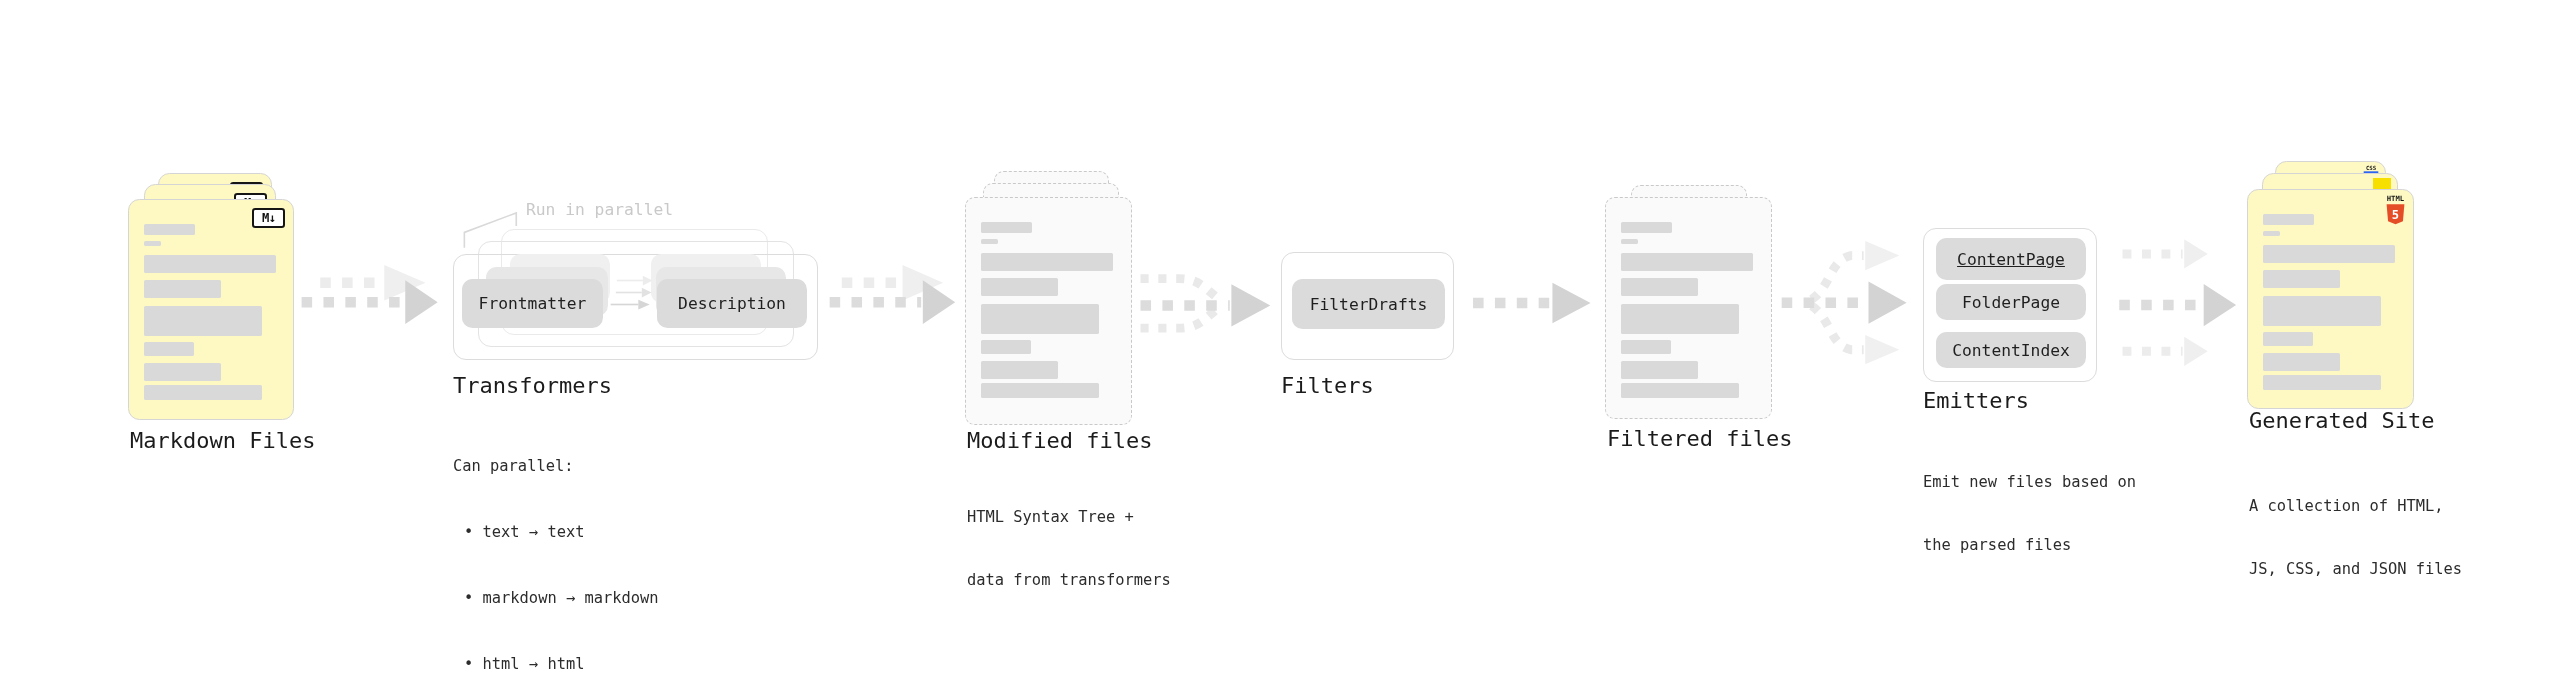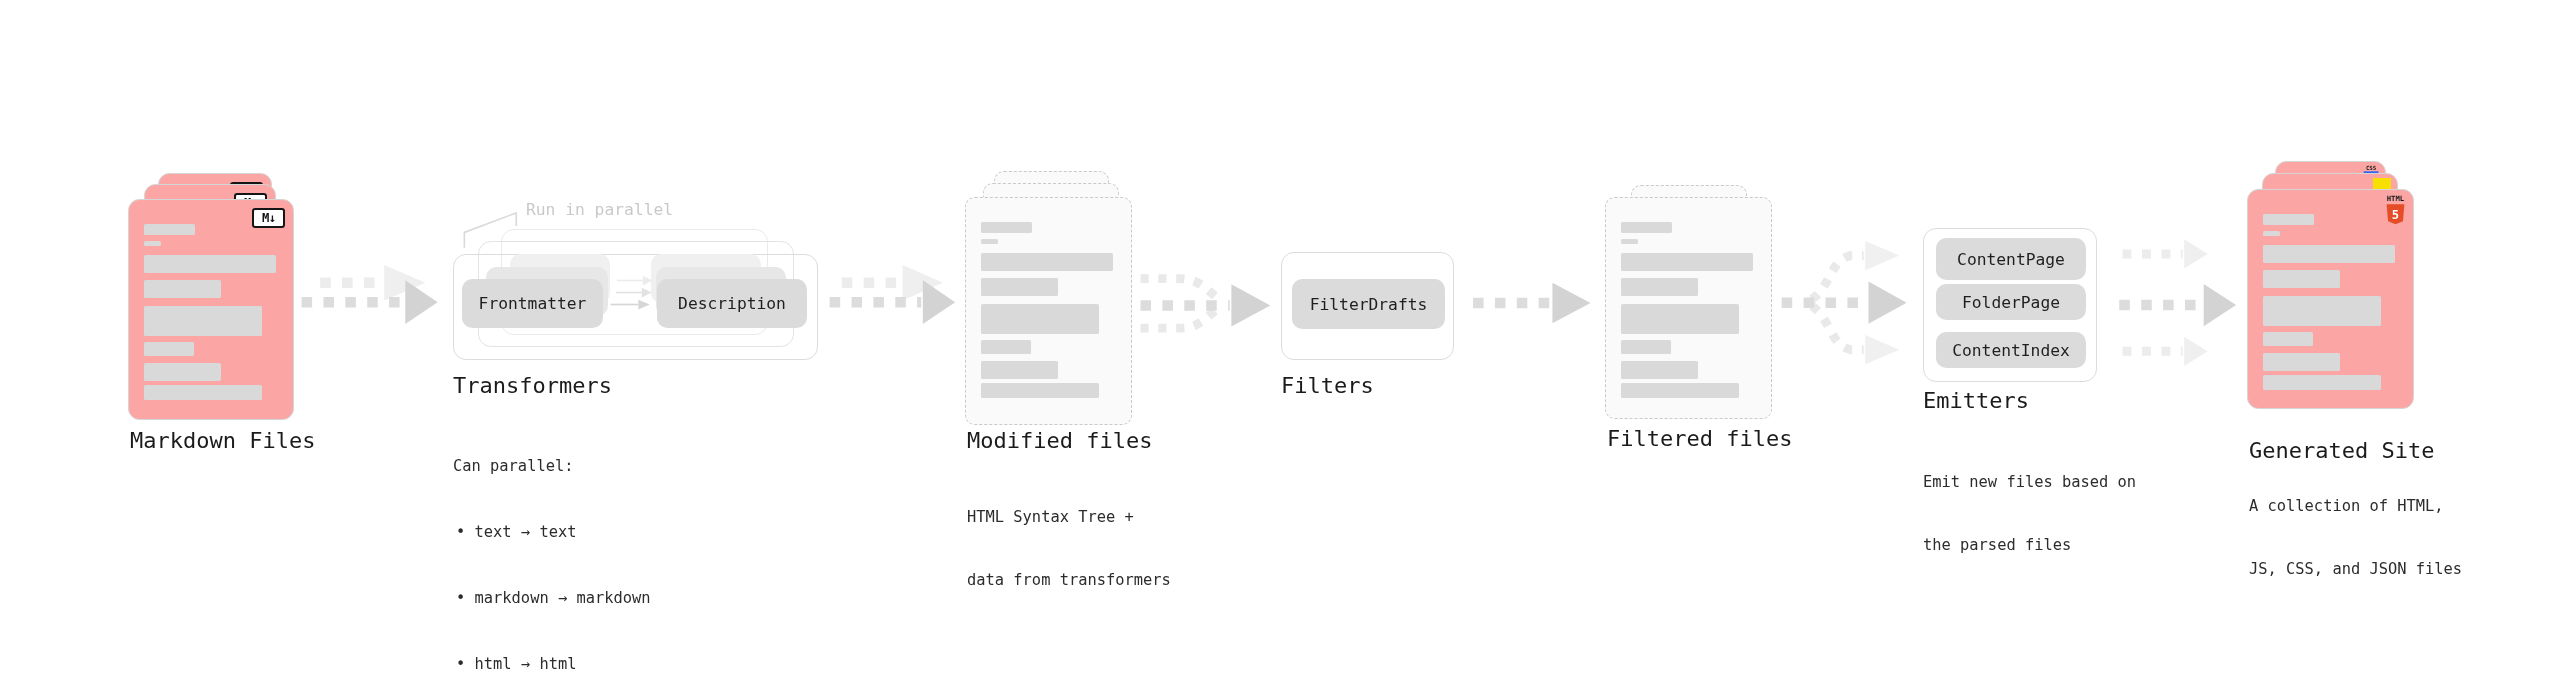--- a/index.html
+++ b/index.html
@@ -1,27 +1,27 @@
 <!DOCTYPE html>
 <html style="font-size:13px"><head>
 <meta charset="utf-8">
 <style>
   html,body{margin:0;padding:0;background:#ffffff;}
   .canvas{position:relative;width:2576px;height:681px;background:#ffffff;overflow:hidden;
           font-family:"DejaVu Sans Mono","Liberation Mono",monospace;color:#1f1f1f;}
   .abs{position:absolute;}
   
-  .card{position:absolute;background:#fca5a5;border:1.6px solid #d5d5d5;border-radius:11.4px;box-sizing:border-box;}
+  .card{position:absolute;background:#fef9c3;border:1.6px solid #d5d5d5;border-radius:11.4px;box-sizing:border-box;}
   .card.dashed{background:#fafafa;border:1.6px dashed #c9c9c9;border-radius:9.8px;}
   .bar{position:absolute;background:#d9d9d9;border-radius:1.6px;}
   
   .heading{position:absolute;font-size:22px;font-weight:500;color:#1b1b1b;white-space:pre;}
   .body-text{position:absolute;font-size:15.4px;line-height:21px;color:#2c2c2c;white-space:pre;}
   .body-text.lh27{line-height:22px;}
-  .body-text .indent{margin-left:3px;}
+  .body-text .indent{margin-left:11px;}
   .annotation{position:absolute;font-size:16.3px;color:#c9c9c9;white-space:pre;}
   
   .frame{position:absolute;border:1.6px solid #dcdcdc;border-radius:13px;box-sizing:border-box;background:transparent;}
   .frame.g1{border-color:#e3e3e3;}
   .frame.g2{border-color:#eaeaea;}
   .frame.solidbg{background:#ffffff;}
   
   .pill{position:absolute;background:#dbdbdb;border-radius:10.6px;box-sizing:border-box;
         display:flex;align-items:center;justify-content:center;font-size:16.3px;color:#1f1f1f;}
   .pill.ghost1{background:#e7e7e7;}
@@ -165,21 +165,21 @@
   <svg class="abs" style="left:1776px;top:228px;" width="142" height="142" viewBox="0 0 175 175">
     <path d="M 44 88 C 68 72, 66 40, 92 34 L 108 34" fill="none" stroke="#e9e9e9" stroke-width="11" stroke-dasharray="10 12"></path>
     <polygon points="110,16 110,52 152,34" fill="#f0f0f0"></polygon>
     <path d="M 44 96 C 68 112, 66 144, 92 150 L 108 150" fill="none" stroke="#e9e9e9" stroke-width="11" stroke-dasharray="10 12"></path>
     <polygon points="110,132 110,168 152,150" fill="#f0f0f0"></polygon>
     <line x1="7" y1="92" x2="112" y2="92" stroke="#dcdcdc" stroke-width="13" stroke-dasharray="13 14"></line>
     <polygon points="114,66 114,118 161,92" fill="#d3d3d3"></polygon>
   </svg>
 
   <div class="frame solidbg" style="left:1923px;top:228px;width:174px;height:154px;"></div>
-  <div class="pill" style="left:1936px;top:238px;width:150px;height:42px;">ContentPage</div>
+  <div class="pill" style="left:1936px;top:238px;width:150px;height:42px;text-decoration:underline;">ContentPage</div>
   <div class="pill" style="left:1936px;top:284px;width:150px;height:36px;">FolderPage</div>
   <div class="pill" style="left:1936px;top:332px;width:150px;height:36px;">ContentIndex</div>
   <div class="heading" style="left:1923px;top:388px;">Emitters</div>
   <div class="body-text" style="left:1923px;top:430px;">
     <div>Emit new files based on</div>
     <div>the parsed files</div>
   </div>
 
   <svg class="abs" style="left:2116px;top:228px;" width="138" height="142" viewBox="0 0 170 175">
     <line x1="8" y1="32" x2="82" y2="32" stroke="#ececec" stroke-width="11" stroke-dasharray="11 13"></line>
@@ -209,20 +209,20 @@
     </svg>
   <div class="bar" style="left: 15.4px; top: 24.4px; width: 51px; height: 10.6px;"></div>
       <div class="bar" style="left: 15.4px; top: 41px; width: 17px; height: 4.9px;"></div>
       <div class="bar" style="left: 15.4px; top: 55px; width: 132px; height: 18px;"></div>
       <div class="bar" style="left: 15.4px; top: 80px; width: 77px; height: 18px;"></div>
       <div class="bar" style="left: 15.4px; top: 106px; width: 118px; height: 30px;"></div>
       <div class="bar" style="left: 15.4px; top: 142px; width: 50px; height: 14px;"></div>
       <div class="bar" style="left: 15.4px; top: 163px; width: 77px; height: 18px;"></div>
       <div class="bar" style="left: 15.4px; top: 185px; width: 118px; height: 15.4px;"></div>
     </div>
-  <div class="heading" style="left:2249px;top:438px;">Generated Site</div>
+  <div class="heading" style="left:2249px;top:408px;">Generated Site</div>
   <div class="body-text" style="left:2249px;top:454px;">
     <div>A collection of HTML,</div>
     <div>JS, CSS, and JSON files</div>
   </div>
 
 </div>
 
 
 </body></html>

